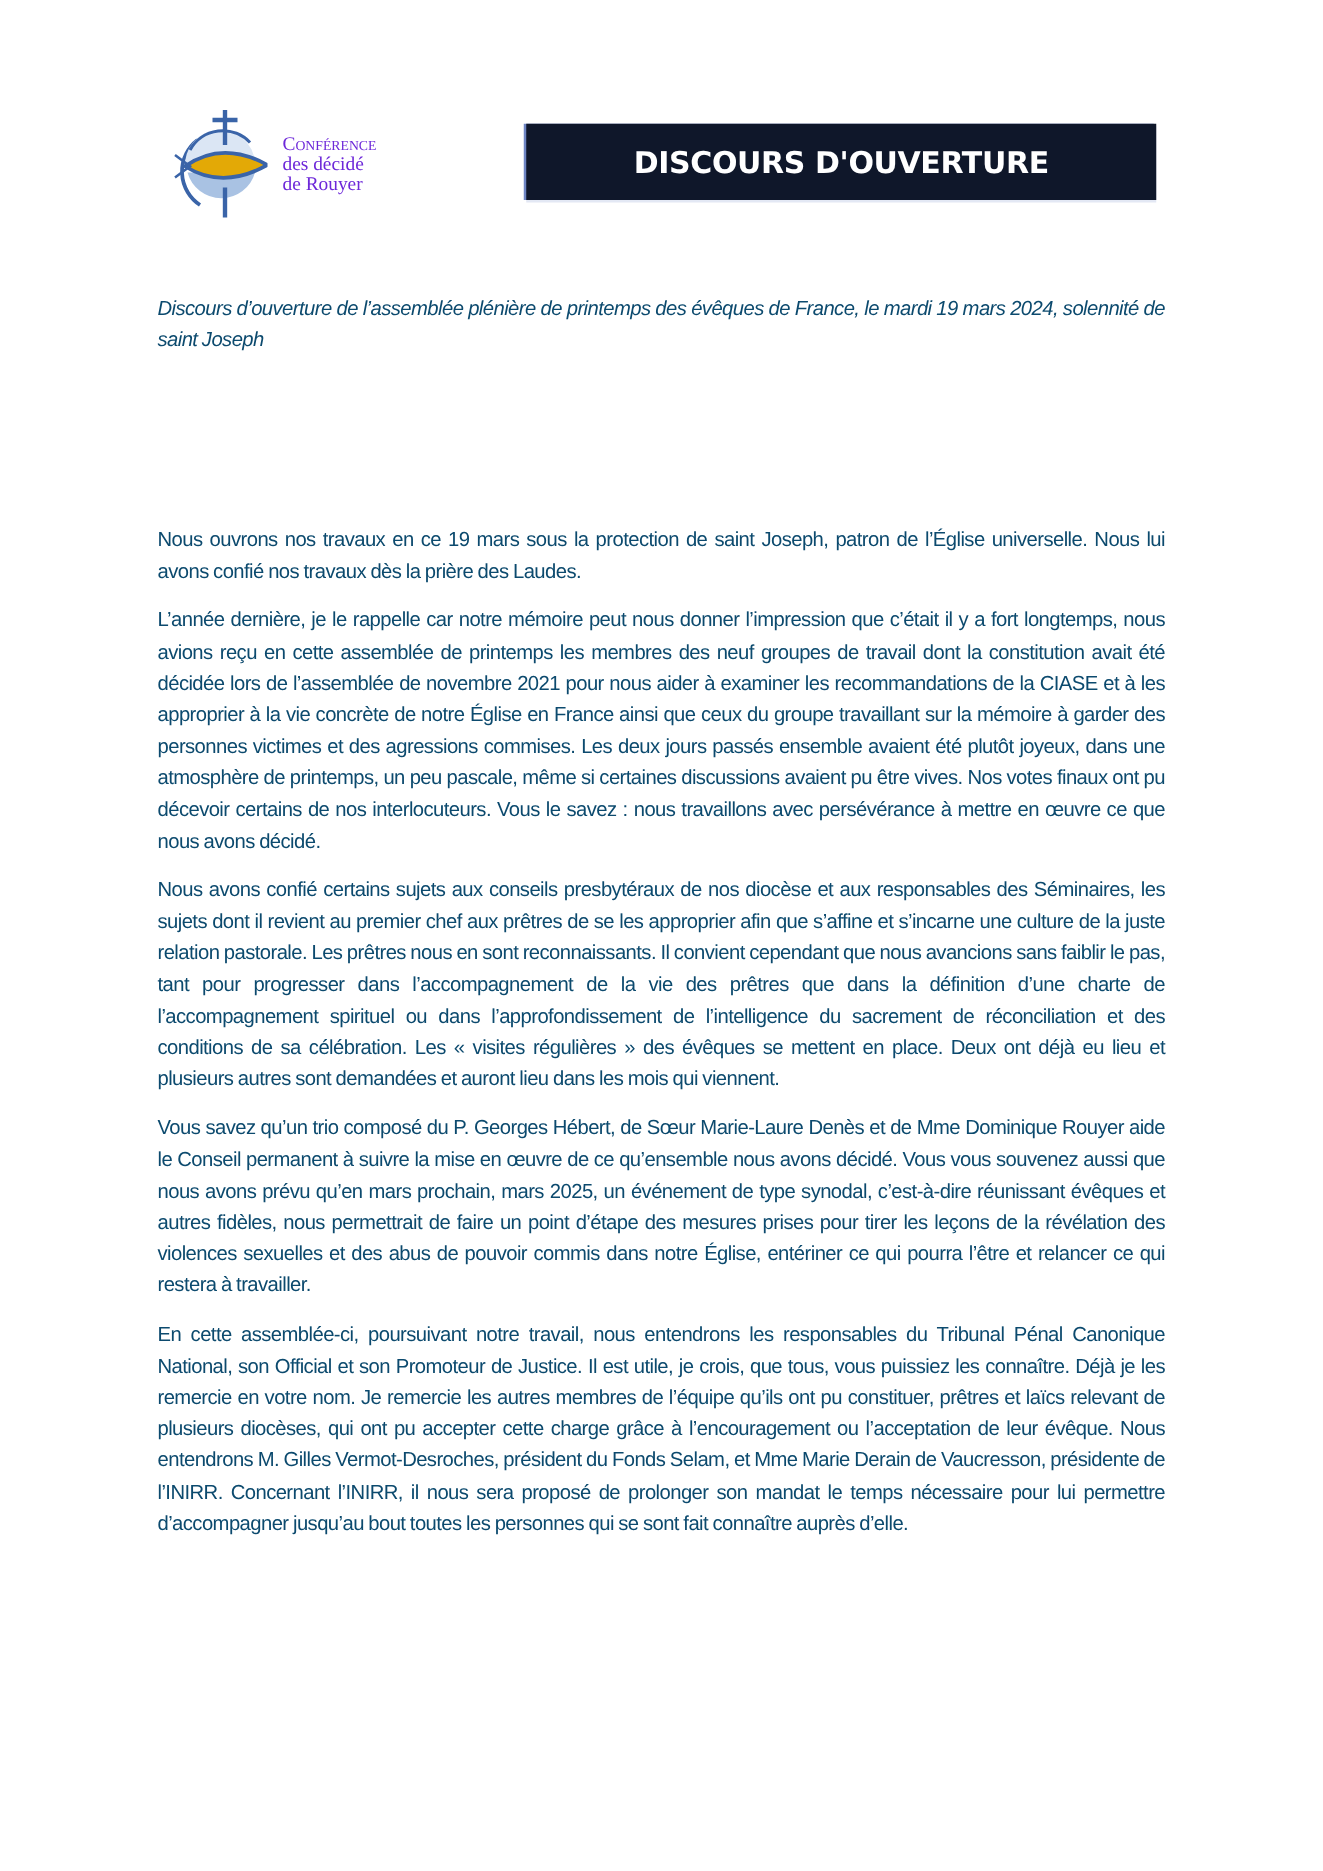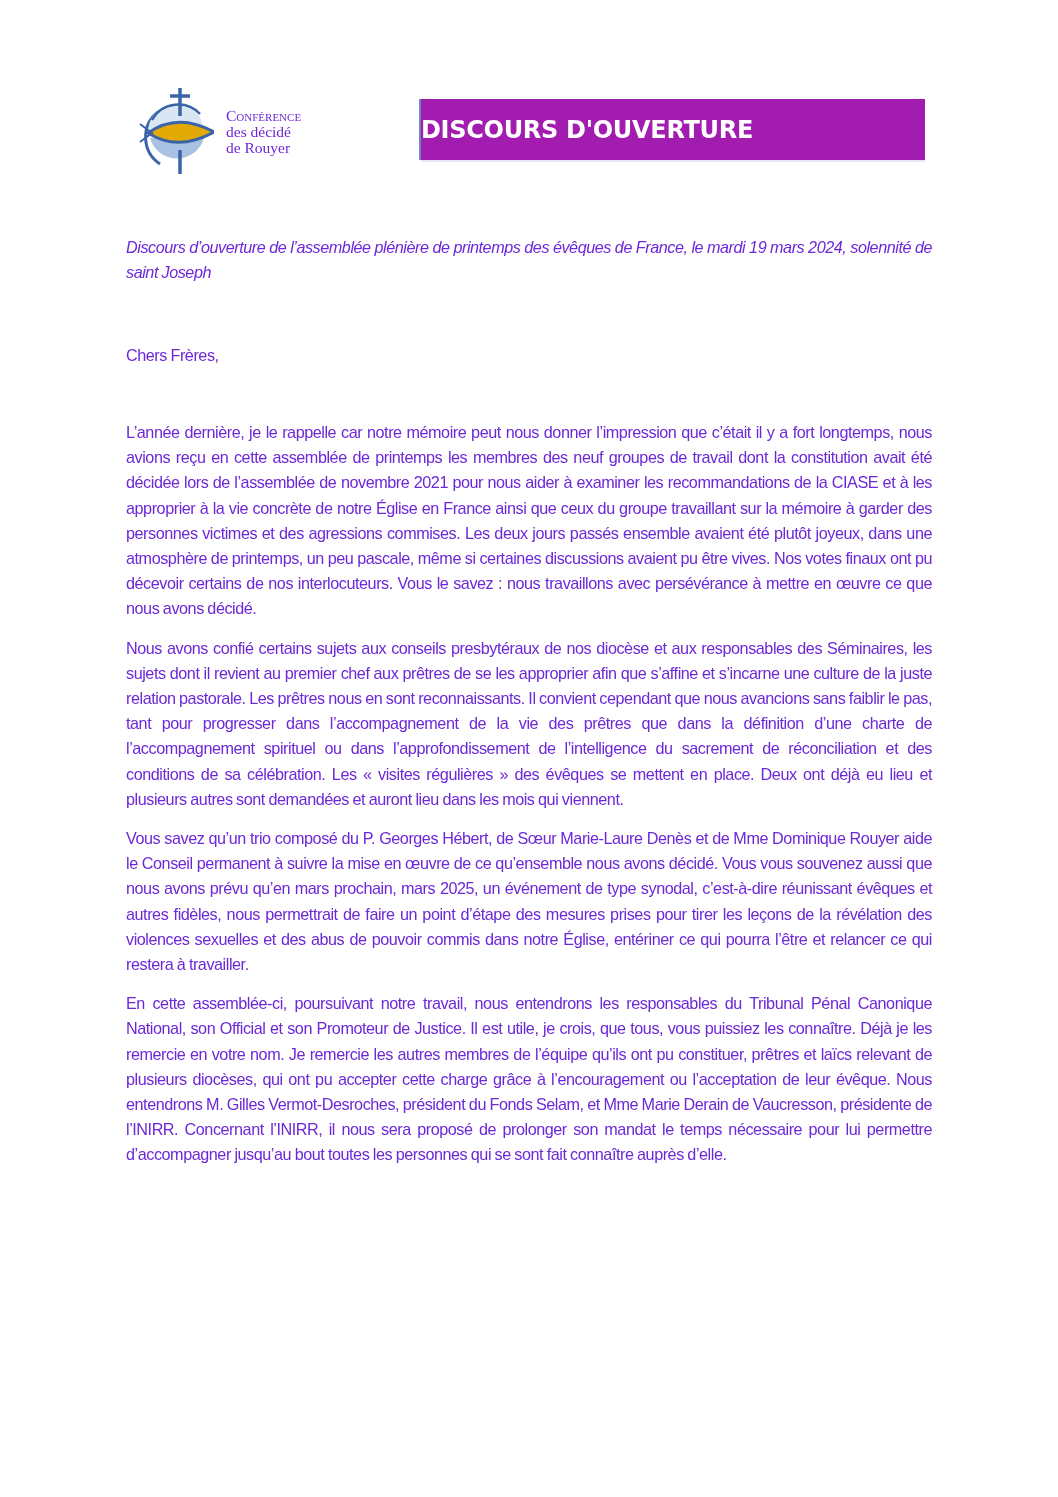--- a/index.html
+++ b/index.html
@@ -6,26 +6,26 @@
   body { width: 1058px; height: 1497px; position: relative; overflow: hidden; }
   .page { position: absolute; left: 0; top: 0; width: 1058px; height: 1497px; background: #fff; }
 
   .logo { position: absolute; left: 138px; top: 84px; width: 190px; height: 96px; }
   .logo-mark { position: absolute; left: 0; top: 0; width: 76px; height: 92px; }
   .logo-text { position: absolute; left: 88px; top: 24px; color: #6d28d9;
     font-family: "Liberation Serif", serif; font-size: 15.5px; line-height: 16px; }
   .logo-text .sc { font-variant: small-caps; }
 
   .banner { position: absolute; left: 421px; top: 99px; width: 504px; height: 61px;
-    background: #a21caf; box-shadow: -2px 0 0 #6f86c4, 0 2px 0 #e3e8f4;
-    display: flex; align-items: center; }
+    background: #0f172a; box-shadow: -2px 0 0 #6f86c4, 0 2px 0 #e3e8f4;
+    display: flex; align-items: center; justify-content: center; }
   .banner-title { color: #ffffff; font-family: "DejaVu Sans", sans-serif;
     font-weight: bold; font-size: 24px; letter-spacing: -0.3px; }
 
-  .text { font-family: "Liberation Sans", sans-serif; color: #6d28d9; font-size: 16.2px;
+  .text { font-family: "Liberation Sans", sans-serif; color: #0c4a6e; font-size: 16.2px;
     line-height: 25.2px; letter-spacing: -0.45px; word-spacing: -0.5px; }
   .subtitle { position: absolute; left: 126px; top: 235px; width: 806px; font-style: italic;
     text-align: justify; text-align-last: left; }
   .greeting { position: absolute; left: 126px; top: 343px; width: 806px; }
   .body { position: absolute; left: 126px; top: 420px; width: 806px; }
   .para { margin: 0 0 14px 0; text-align: justify; text-align-last: left; }
 </style>
 </head>
 <body>
 
@@ -49,22 +49,22 @@
       <div><span>de Rouyer</span></div>
     </div>
   </div>
 
   <div class="banner">
     <span class="banner-title">DISCOURS D'OUVERTURE</span>
   </div>
 
   <div class="text subtitle">Discours d’ouverture de l’assemblée plénière de printemps des évêques de France, le mardi 19 mars 2024, solennité de saint Joseph</div>
 
-  <div class="text greeting">Chers Frères,</div>
 
   <div class="text body">
+    <p class="para">Nous ouvrons nos travaux en ce 19 mars sous la protection de saint Joseph, patron de l’Église universelle. Nous lui avons confié nos travaux dès la prière des Laudes.</p>
     <p class="para">L’année dernière, je le rappelle car notre mémoire peut nous donner l’impression que c’était il y a fort longtemps, nous avions reçu en cette assemblée de printemps les membres des neuf groupes de travail dont la constitution avait été décidée lors de l’assemblée de novembre 2021 pour nous aider à examiner les recommandations de la CIASE et à les approprier à la vie concrète de notre Église en France ainsi que ceux du groupe travaillant sur la mémoire à garder des personnes victimes et des agressions commises. Les deux jours passés ensemble avaient été plutôt joyeux, dans une atmosphère de printemps, un peu pascale, même si certaines discussions avaient pu être vives. Nos votes finaux ont pu décevoir certains de nos interlocuteurs. Vous le savez : nous travaillons avec persévérance à mettre en œuvre ce que nous avons décidé.</p>
     <p class="para">Nous avons confié certains sujets aux conseils presbytéraux de nos diocèse et aux responsables des Séminaires, les sujets dont il revient au premier chef aux prêtres de se les approprier afin que s’affine et s’incarne une culture de la juste relation pastorale. Les prêtres nous en sont reconnaissants. Il convient cependant que nous avancions sans faiblir le pas, tant pour progresser dans l’accompagnement de la vie des prêtres que dans la définition d’une charte de l’accompagnement spirituel ou dans l’approfondissement de l’intelligence du sacrement de réconciliation et des conditions de sa célébration. Les « visites régulières » des évêques se mettent en place. Deux ont déjà eu lieu et plusieurs autres sont demandées et auront lieu dans les mois qui viennent.</p>
     <p class="para">Vous savez qu’un trio composé du P. Georges Hébert, de Sœur Marie-Laure Denès et de Mme Dominique Rouyer aide le Conseil permanent à suivre la mise en œuvre de ce qu’ensemble nous avons décidé. Vous vous souvenez aussi que nous avons prévu qu’en mars prochain, mars 2025, un événement de type synodal, c’est-à-dire réunissant évêques et autres fidèles, nous permettrait de faire un point d’étape des mesures prises pour tirer les leçons de la révélation des violences sexuelles et des abus de pouvoir commis dans notre Église, entériner ce qui pourra l’être et relancer ce qui restera à travailler.</p>
     <p class="para">En cette assemblée-ci, poursuivant notre travail, nous entendrons les responsables du Tribunal Pénal Canonique National, son Official et son Promoteur de Justice. Il est utile, je crois, que tous, vous puissiez les connaître. Déjà je les remercie en votre nom. Je remercie les autres membres de l’équipe qu’ils ont pu constituer, prêtres et laïcs relevant de plusieurs diocèses, qui ont pu accepter cette charge grâce à l’encouragement ou l’acceptation de leur évêque. Nous entendrons M. Gilles Vermot-Desroches, président du Fonds Selam, et Mme Marie Derain de Vaucresson, présidente de l’INIRR. Concernant l’INIRR, il nous sera proposé de prolonger son mandat le temps nécessaire pour lui permettre d’accompagner jusqu’au bout toutes les personnes qui se sont fait connaître auprès d’elle.</p>
   </div>
 
 </div>
 
 </body></html>

